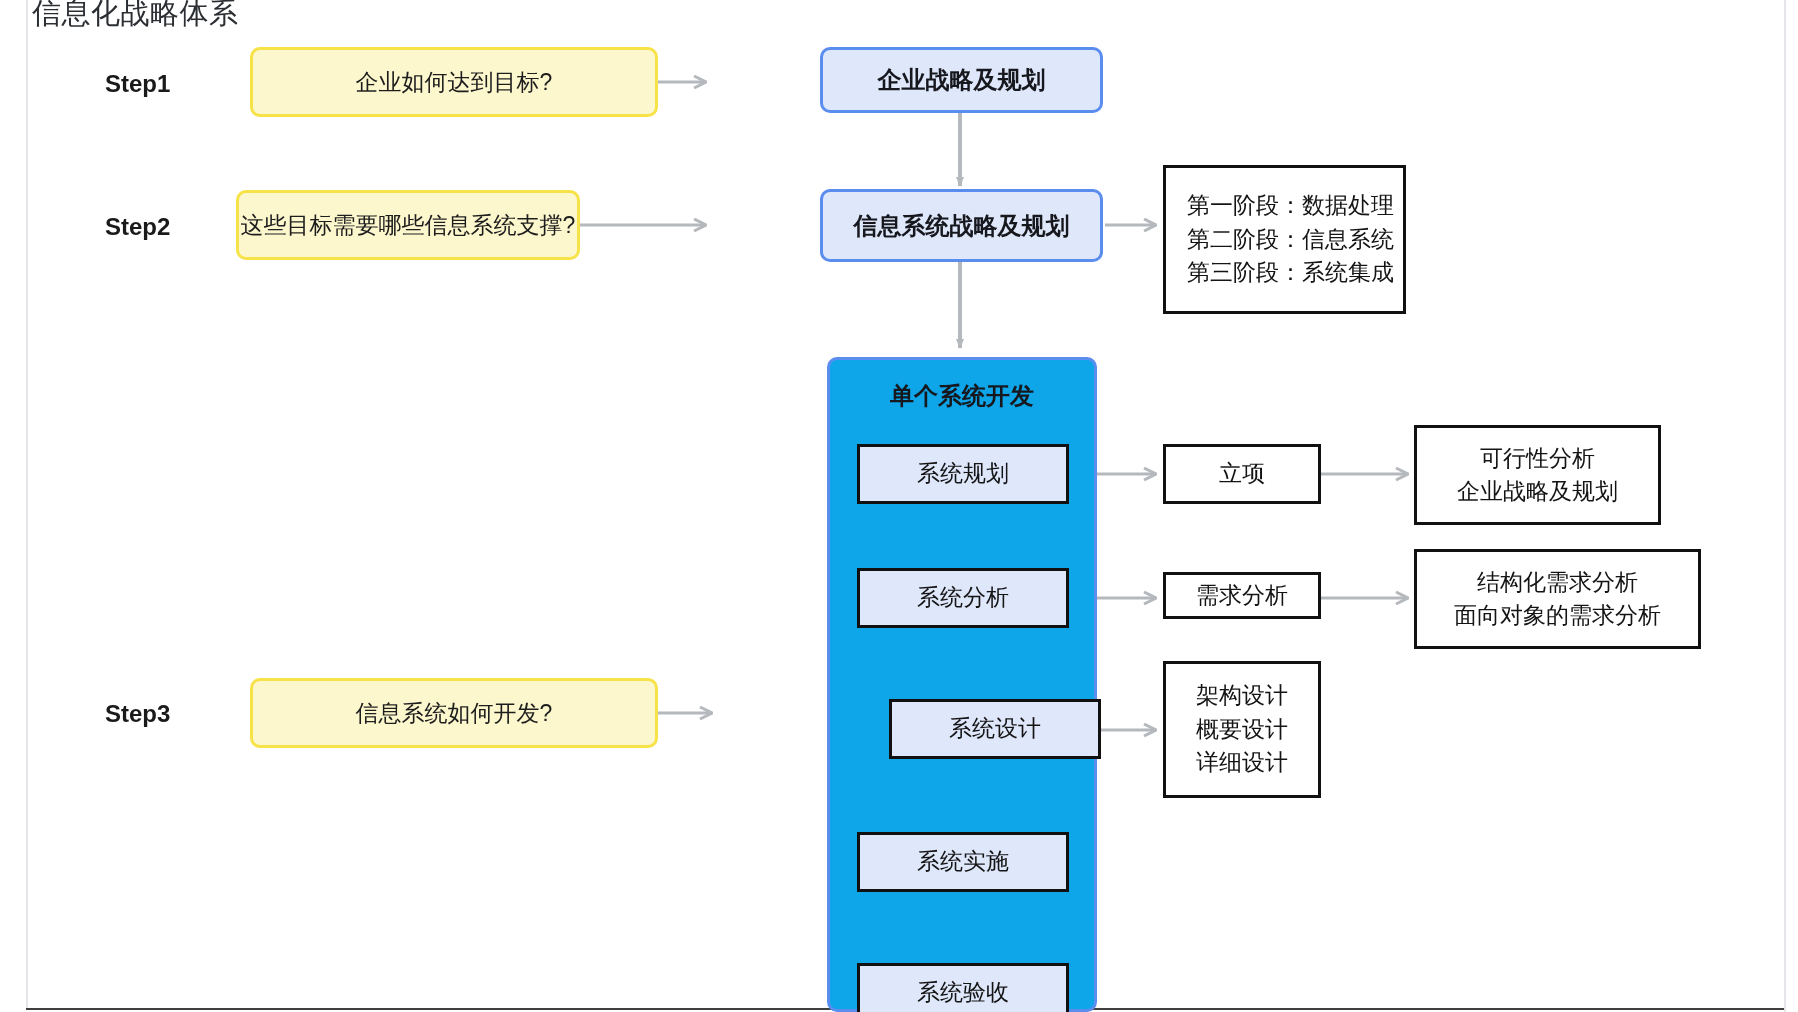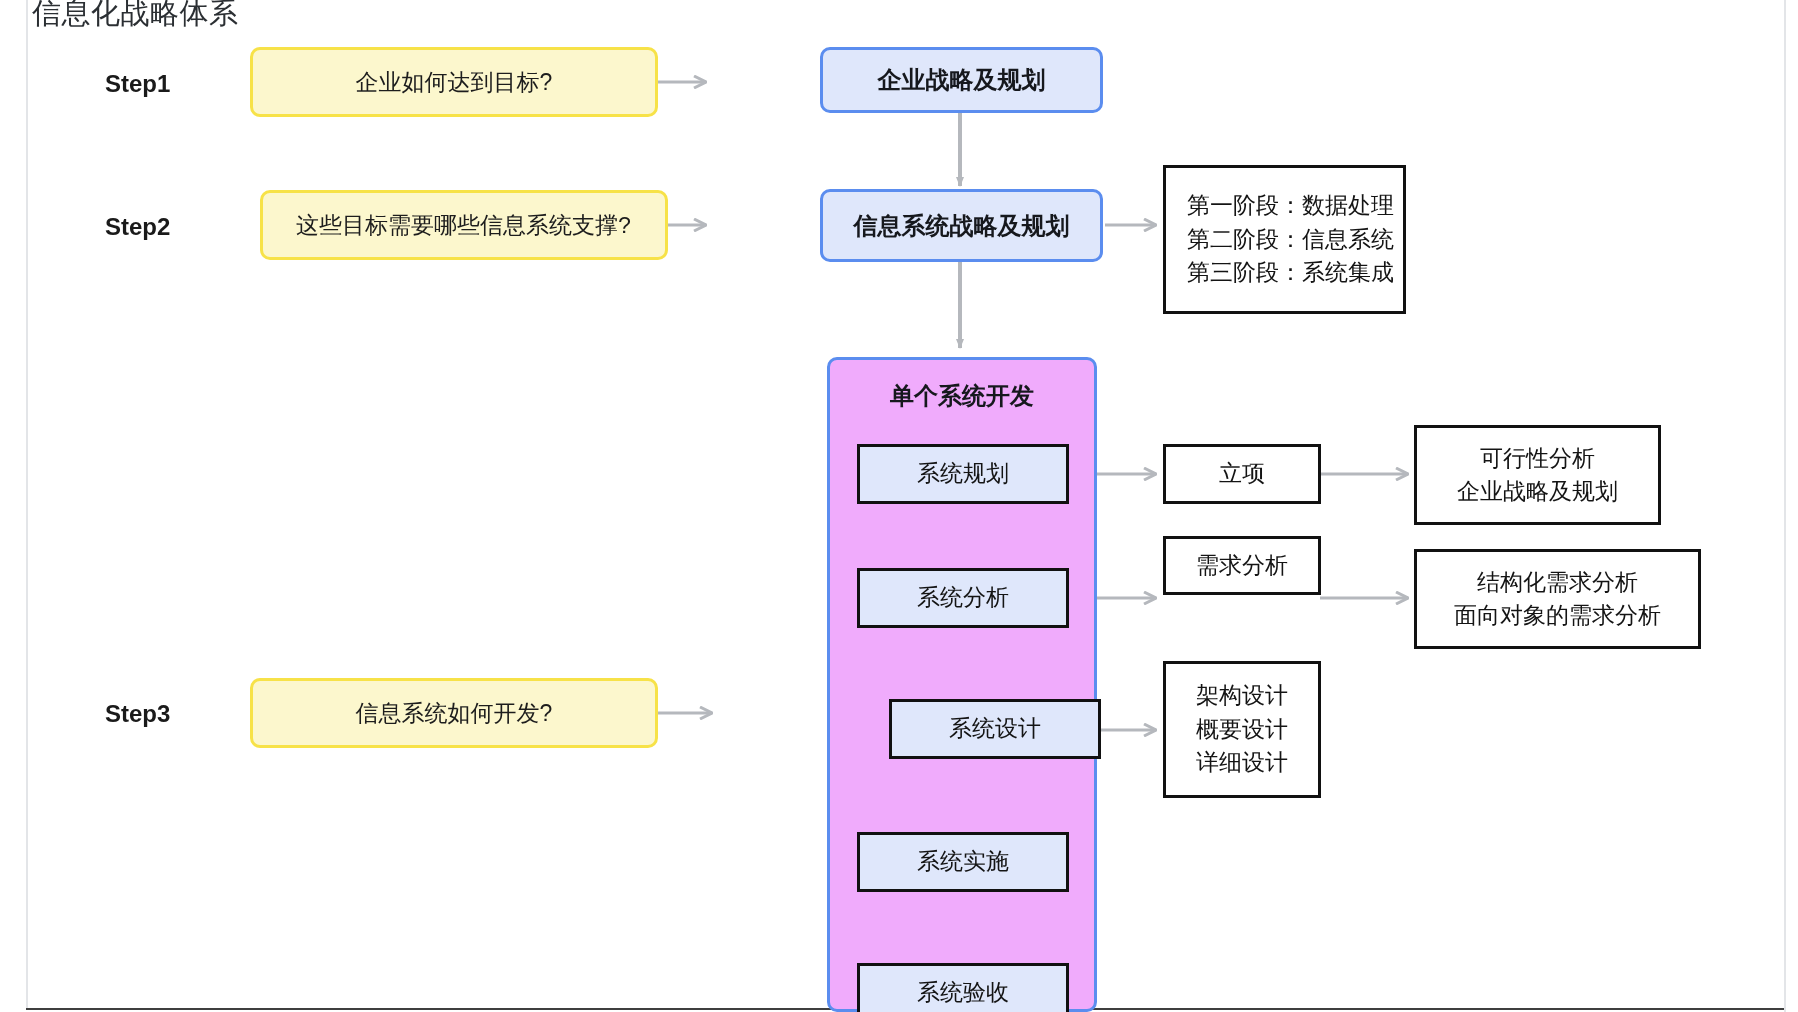--- a/index.html
+++ b/index.html
@@ -75,21 +75,21 @@
     justify-content: center;
     font-size: 24px;
     font-weight: bold;
     color: #16181d;
     text-align: center;
   }
 
   
   .blue-container {
     position: absolute;
-    background: #f0abfc;
+    background: #0ea5e9;
     border: 3px solid #5b8def;
     border-radius: 10px;
   }
   .blue-container-title {
     position: absolute;
     left: 0; right: 0; top: 20px;
     text-align: center;
     font-size: 24px;
     font-weight: bold;
     color: #16181d;
@@ -167,21 +167,21 @@
     <line x1="1320" y1="598" x2="1408" y2="598" stroke="#b5b8bd" stroke-width="3" marker-end="url(#ahOpen)"></line>
 
     <line x1="1070" y1="730" x2="1156" y2="730" stroke="#b5b8bd" stroke-width="3" marker-end="url(#ahOpen)"></line>
   </svg>
 
   <div class="step-label" style="left:105px; top:70px;">Step1</div>
   <div class="step-label" style="left:105px; top:213px;">Step2</div>
   <div class="step-label" style="left:105px; top:700px;">Step3</div>
 
   <div class="q-box" style="left:250px; top:47px; width:408px; height:70px;">企业如何达到目标?</div>
-  <div class="q-box" style="left:260px; top:190px; width:408px; height:70px;font-family:Liberation Mono, monospace;">这些目标需要哪些信息系统支撑?</div>
+  <div class="q-box" style="left:236px; top:190px; width:344px; height:70px;">这些目标需要哪些信息系统支撑?</div>
   <div class="q-box" style="left:250px; top:678px; width:408px; height:70px;">信息系统如何开发?</div>
 
   <div class="blue-box" style="left:820px; top:47px; width:283px; height:66px;">企业战略及规划</div>
   <div class="blue-box" style="left:820px; top:189px; width:283px; height:73px;">信息系统战略及规划</div>
 
   <div class="black-box white-bg" style="left:1163px; top:165px; width:243px; height:149px; align-items:flex-start; padding-left:21px;">
     <span class="ln">第一阶段：数据处理</span>
     <span class="ln">第二阶段：信息系统</span>
     <span class="ln">第三阶段：系统集成</span>
   </div>
@@ -202,21 +202,21 @@
   <div class="black-box on-blue" style="left:857px; top:832px; width:212px; height:60px;">
     <span class="ln">系统实施</span>
   </div>
   <div class="black-box on-blue" style="left:857px; top:963px; width:212px; height:60px;">
     <span class="ln">系统验收</span>
   </div>
 
   <div class="black-box white-bg" style="left:1163px; top:444px; width:158px; height:60px;">
     <span class="ln">立项</span>
   </div>
-  <div class="black-box white-bg" style="left:1163px; top:536px; width:158px; height:59px;font-family:Liberation Serif, serif;">
+  <div class="black-box white-bg" style="left:1163px; top:572px; width:158px; height:47px;font-family:Liberation Serif, serif;">
     <span class="ln">需求分析</span>
   </div>
   <div class="black-box white-bg" style="left:1163px; top:661px; width:158px; height:137px;">
     <span class="ln">架构设计</span>
     <span class="ln">概要设计</span>
     <span class="ln">详细设计</span>
   </div>
 
   <div class="black-box white-bg" style="left:1414px; top:425px; width:247px; height:100px;">
     <span class="ln">可行性分析</span>

